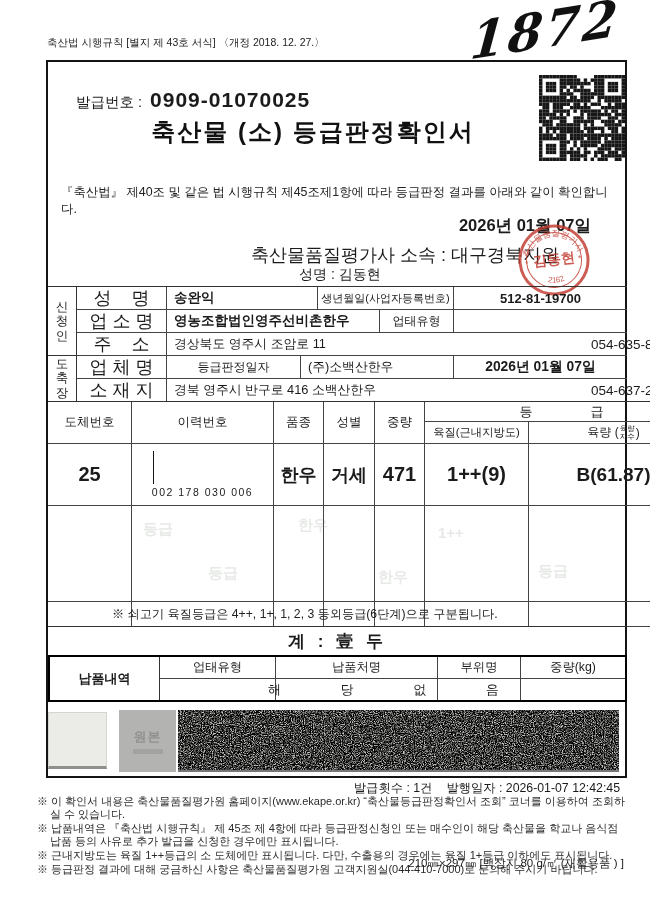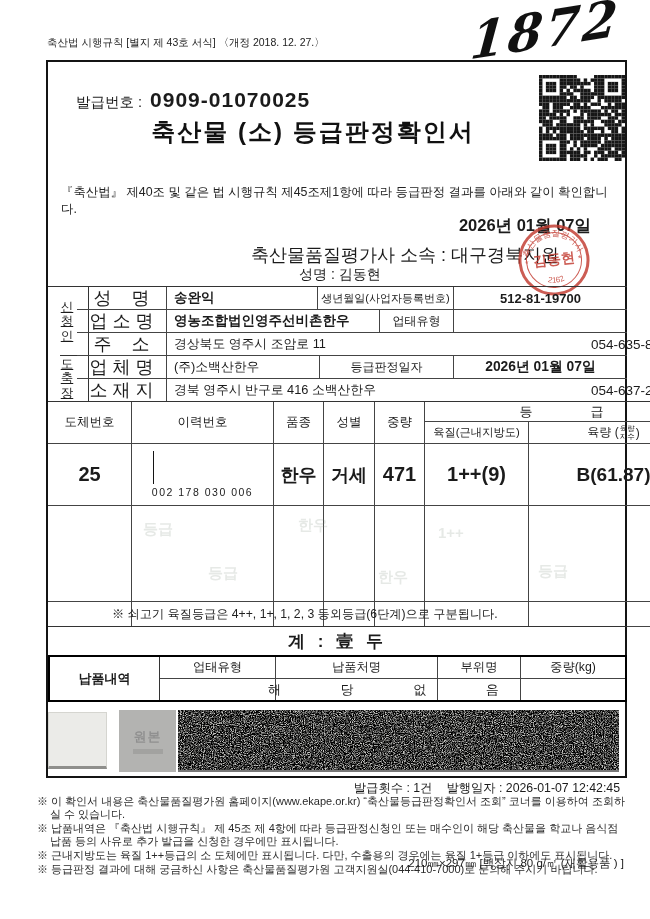--- a/index.html
+++ b/index.html
@@ -32,23 +32,23 @@
 
   .statement { left:13px; top:122px; width:556px; font-size:12.4px; color:#222; }
   .confirm-date { top:153px; right:34px; font-size:16.5px; font-weight:bold; }
   .affiliation { left:203px; top:181px; font-size:18px; }
   .evaluator { left:251px; top:204px; font-size:14px; }
   .stamp { left:468px; top:160px; width:76px; height:76px; }
 
   
   .info-table { left:0; top:224px; width:579px; height:115px; border-top:1px solid #333; }
   .vlabel {
-    position:absolute; left:12px; width:29px; border-right:1px solid #333;
-    display:flex; align-items:center; justify-content:flex-start;
-    font-size:12.5px; line-height:1.15; text-align:center;text-decoration:underline;
+    position:absolute; left:0; width:29px; border-right:1px solid #333;
+    display:flex; align-items:center; justify-content:center;
+    font-size:12.5px; line-height:1.15; text-align:center;
   }
   .vlabel span { width:14px; display:inline-block; }
   .irow { position:absolute; left:29px; width:550px; height:23px; display:flex; border-bottom:1px solid #444; }
   .icell { height:100%; display:flex; align-items:center; border-right:1px solid #444; padding:0 7px; font-size:12.8px; overflow:visible; white-space:pre; }
   .icell.last { border-right:none; }
   .icell.center { justify-content:center; padding:0 2px; }
   .lab { width:90px; justify-content:center; font-size:18px; }
   .bold { font-weight:bold; }
   .phone { position:absolute; left:424px; font-size:13.5px; }
 
@@ -627,22 +627,22 @@
       <div class="irow" style="top:46px;">
         <div class="icell lab center">주    소</div>
         <div class="icell last" style="width:460px; position:relative;">
           <span>경상북도 영주시 조암로 11</span>
           <span class="phone">054-635-8292</span>
         </div>
       </div>
 
       <div class="irow" style="top:69px;">
         <div class="icell lab center">업 체 명</div>
+        <div class="icell center" style="width:134px; font-size:12px;">등급판정일자</div>
         <div class="icell" style="width:153px;">(주)소백산한우</div>
-        <div class="icell center" style="width:134px; font-size:12px;">등급판정일자</div>
         <div class="icell last center bold" style="width:173px; font-size:13.8px;">2026년 01월 07일</div>
       </div>
 
       <div class="irow" style="top:92px;">
         <div class="icell lab center">소 재 지</div>
         <div class="icell last" style="width:460px; position:relative;">
           <span>경북 영주시 반구로 416 소백산한우</span>
           <span class="phone">054-637-2457</span>
         </div>
       </div>

